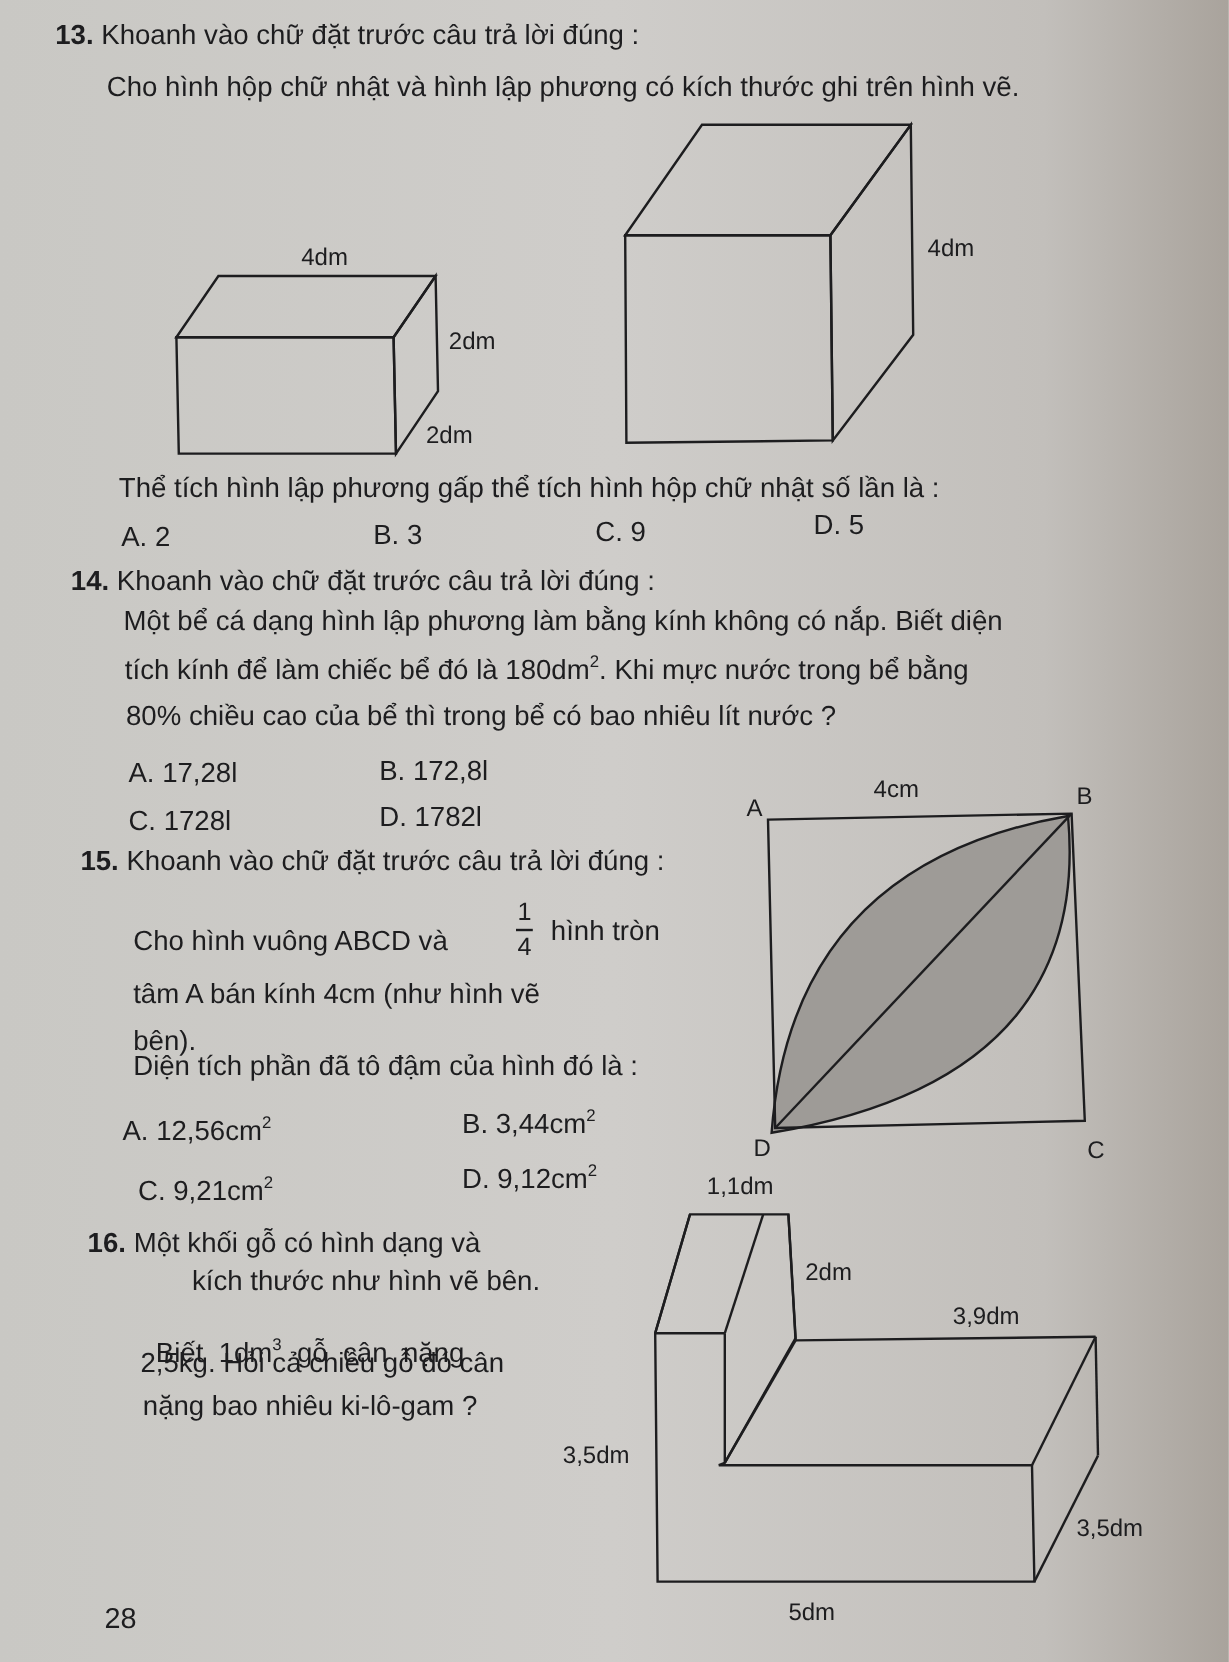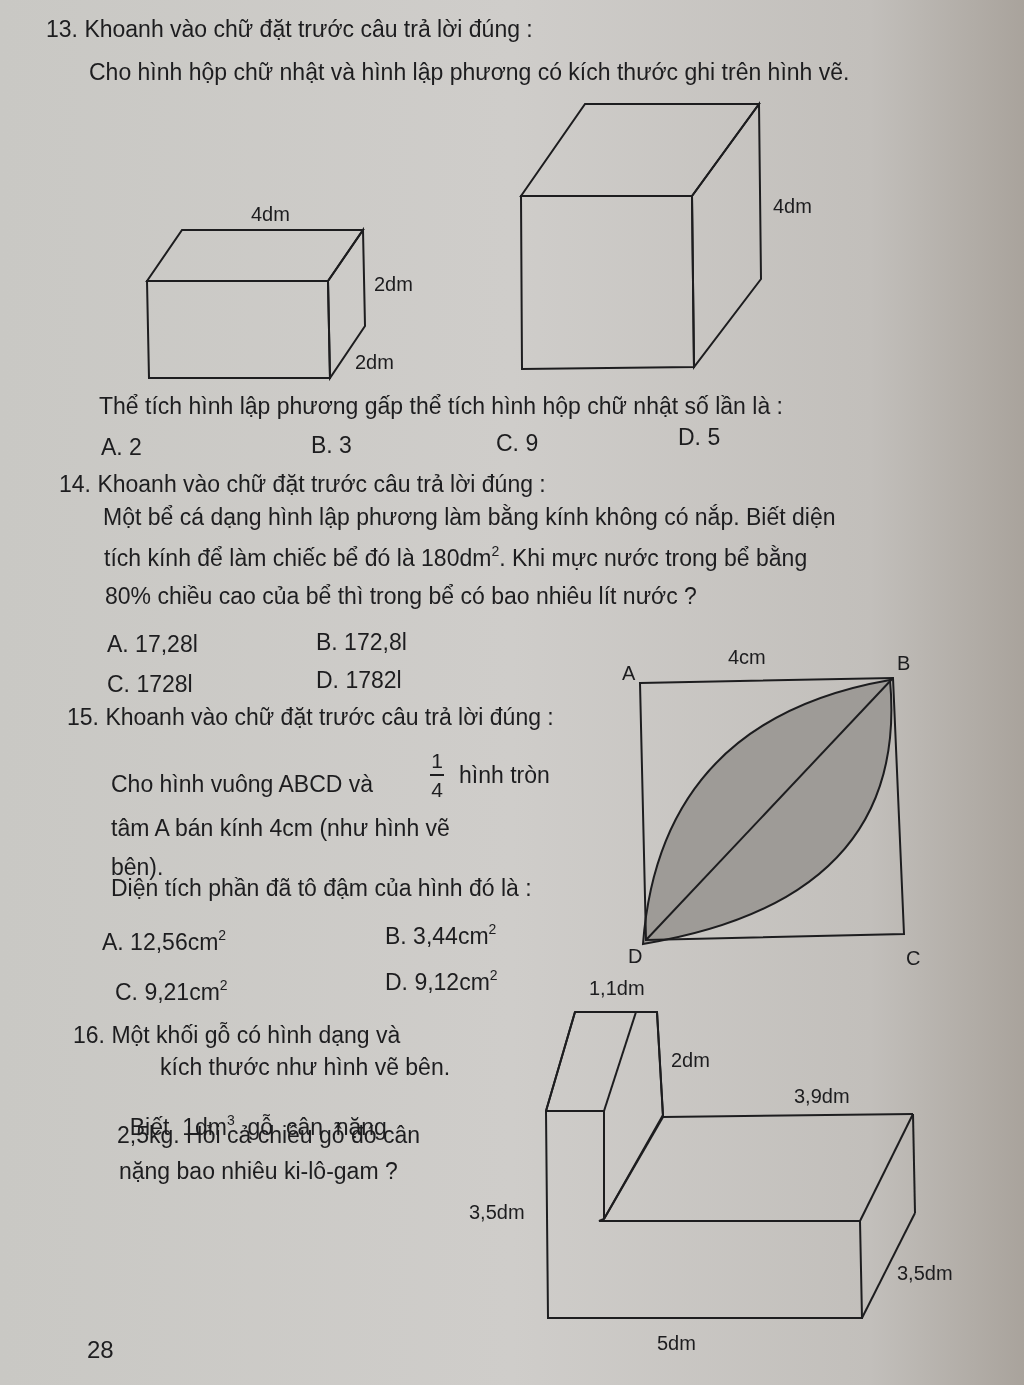--- a/index.html
+++ b/index.html
@@ -2,21 +2,21 @@
 <html><head>
 <meta charset="utf-8">
 <style>
   html, body { margin:0; padding:0; }
   body {
     width:1024px; height:1385px; position:relative; overflow:hidden;
     background: linear-gradient(90deg, #c9c8c4 0%, #cfcdca 50%, #c2bfbb 85%, #a9a39c 100%);
     font-family: "Liberation Sans", sans-serif; color:#1d1d1f;
   }
   .t { position:absolute; white-space:nowrap; font-size:23px; line-height:1; }
-  .num { font-weight:normal; }
+  .num { font-weight:bold; }
   sup { font-size:14px; vertical-align: 10px; line-height:0; }
   .frac { position:absolute; display:flex; flex-direction:column; align-items:center; font-size:21px; line-height:1; }
   .frac .bar { width:14px; height:2px; background:#1d1d1f; margin:3px 0; }
   svg { position:absolute; left:0; top:0; }
   .lbl { font-family: "Liberation Sans", sans-serif; font-size:20px; fill:#1d1d1f; }
 </style>
 </head>
 <body>
 
 <div class="t" style="left:46px;top:18px;">

